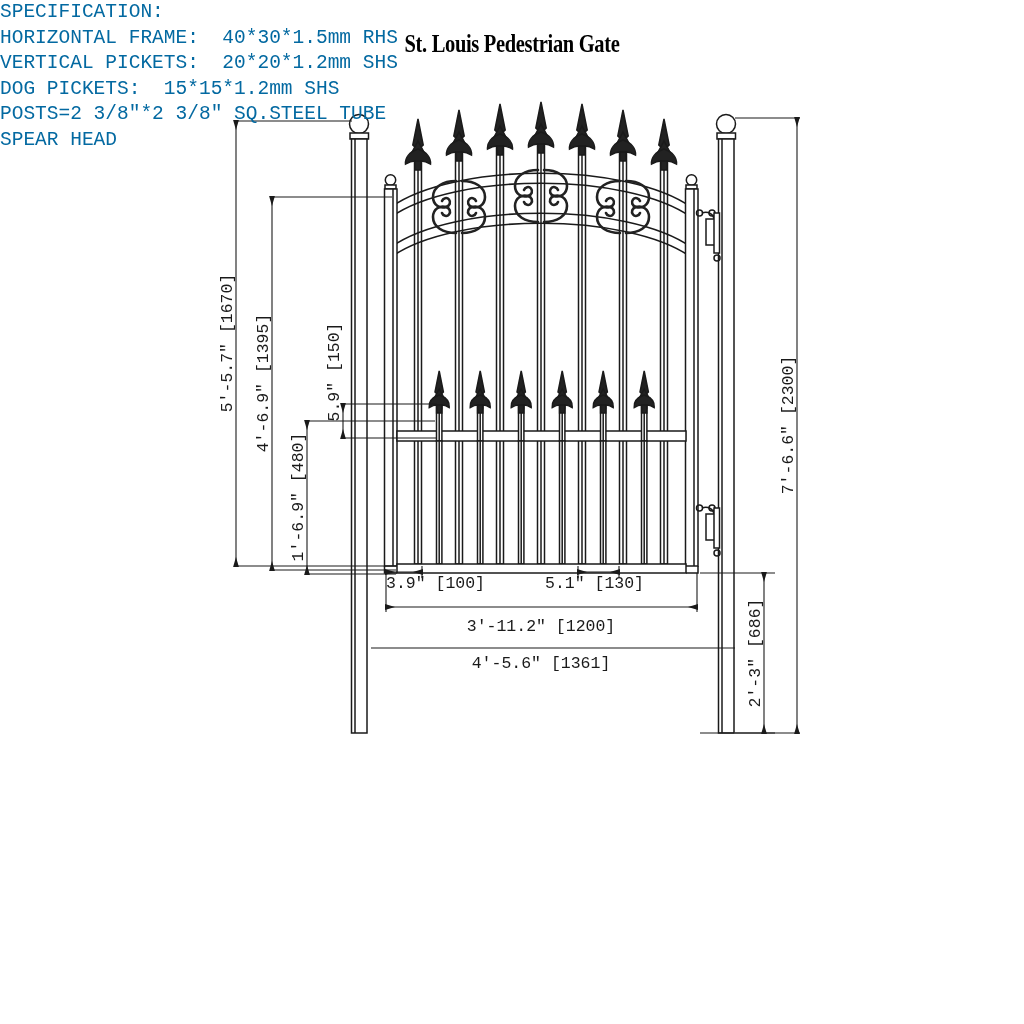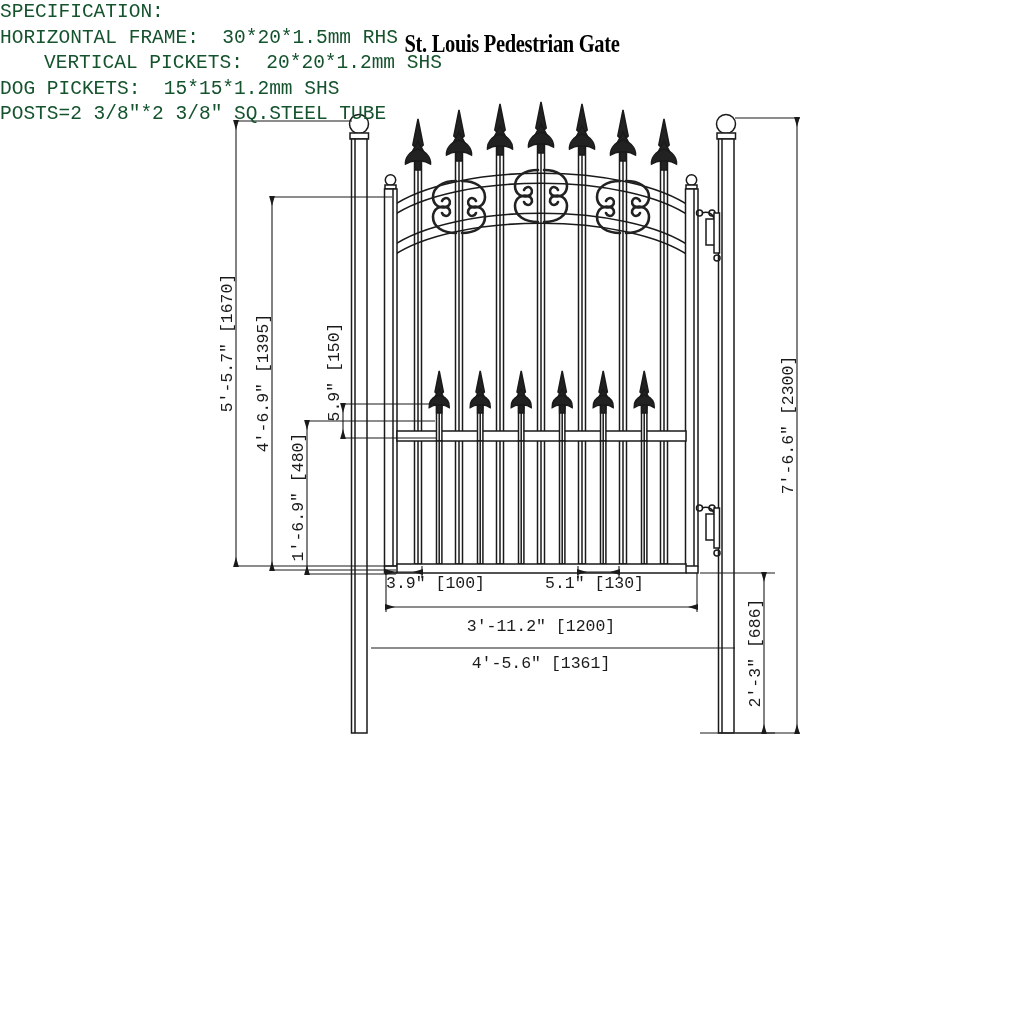--- a/index.html
+++ b/index.html
@@ -9,21 +9,21 @@
 
   #title{position:absolute;left:0;top:30px;width:1024px;text-align:center;
          font-family:"Liberation Serif",serif;font-weight:bold;font-size:25px;
          letter-spacing:-0.4px;color:#000;
          transform:scaleX(0.82);transform-origin:center top;white-space:nowrap;}
 
   svg{position:absolute;left:0;top:0;}
 
   .dimtxt{font-family:"Liberation Mono",monospace;font-size:16.5px;fill:#1a1a1a;}
   .spec{position:absolute;font-family:"Liberation Mono",monospace;
-        font-size:19.5px;color:#14532d;white-space:pre;line-height:25.5px;}
+        font-size:19.5px;color:#0369a1;white-space:pre;line-height:25.5px;}
   #speclist{left:352px;top:784px;}
 </style>
 </head>
 <body>
 
 <div id="stage">
 
   <div id="title">St. Louis Pedestrian Gate</div>
 
   <svg width="1024" height="1024" viewBox="0 0 1024 1024">
@@ -289,19 +289,20 @@
 
       <text class="dimtxt" x="386" y="588">3.9" [100]</text>
       <text class="dimtxt" x="545" y="588">5.1" [130]</text>
       <text class="dimtxt" x="541" y="631" text-anchor="middle">3'-11.2" [1200]</text>
       <text class="dimtxt" x="541" y="668" text-anchor="middle">4'-5.6" [1361]</text>
     </g>
   </svg>
 
   <div id="speclist">
     <div class="spec" style="position:relative;left:0;top:0;">SPECIFICATION:</div>
-    <div class="spec" style="position:relative;left:0;top:0;">HORIZONTAL FRAME:  30*20*1.5mm RHS</div>
-    <div class="spec" style="position:relative;left:0;top:0;margin-left:44px;">VERTICAL PICKETS:  20*20*1.2mm SHS</div>
+    <div class="spec" style="position:relative;left:0;top:0;">HORIZONTAL FRAME:  40*30*1.5mm RHS</div>
+    <div class="spec" style="position:relative;left:0;top:0;">VERTICAL PICKETS:  20*20*1.2mm SHS</div>
     <div class="spec" style="position:relative;left:0;top:0;">DOG PICKETS:  15*15*1.2mm SHS</div>
     <div class="spec" style="position:relative;left:0;top:0;">POSTS=2 3/8"*2 3/8" SQ.STEEL TUBE</div>
+    <div class="spec" style="position:relative;left:0;top:0;">SPEAR HEAD</div>
   </div>
 
 </div>
 
 </body></html>

